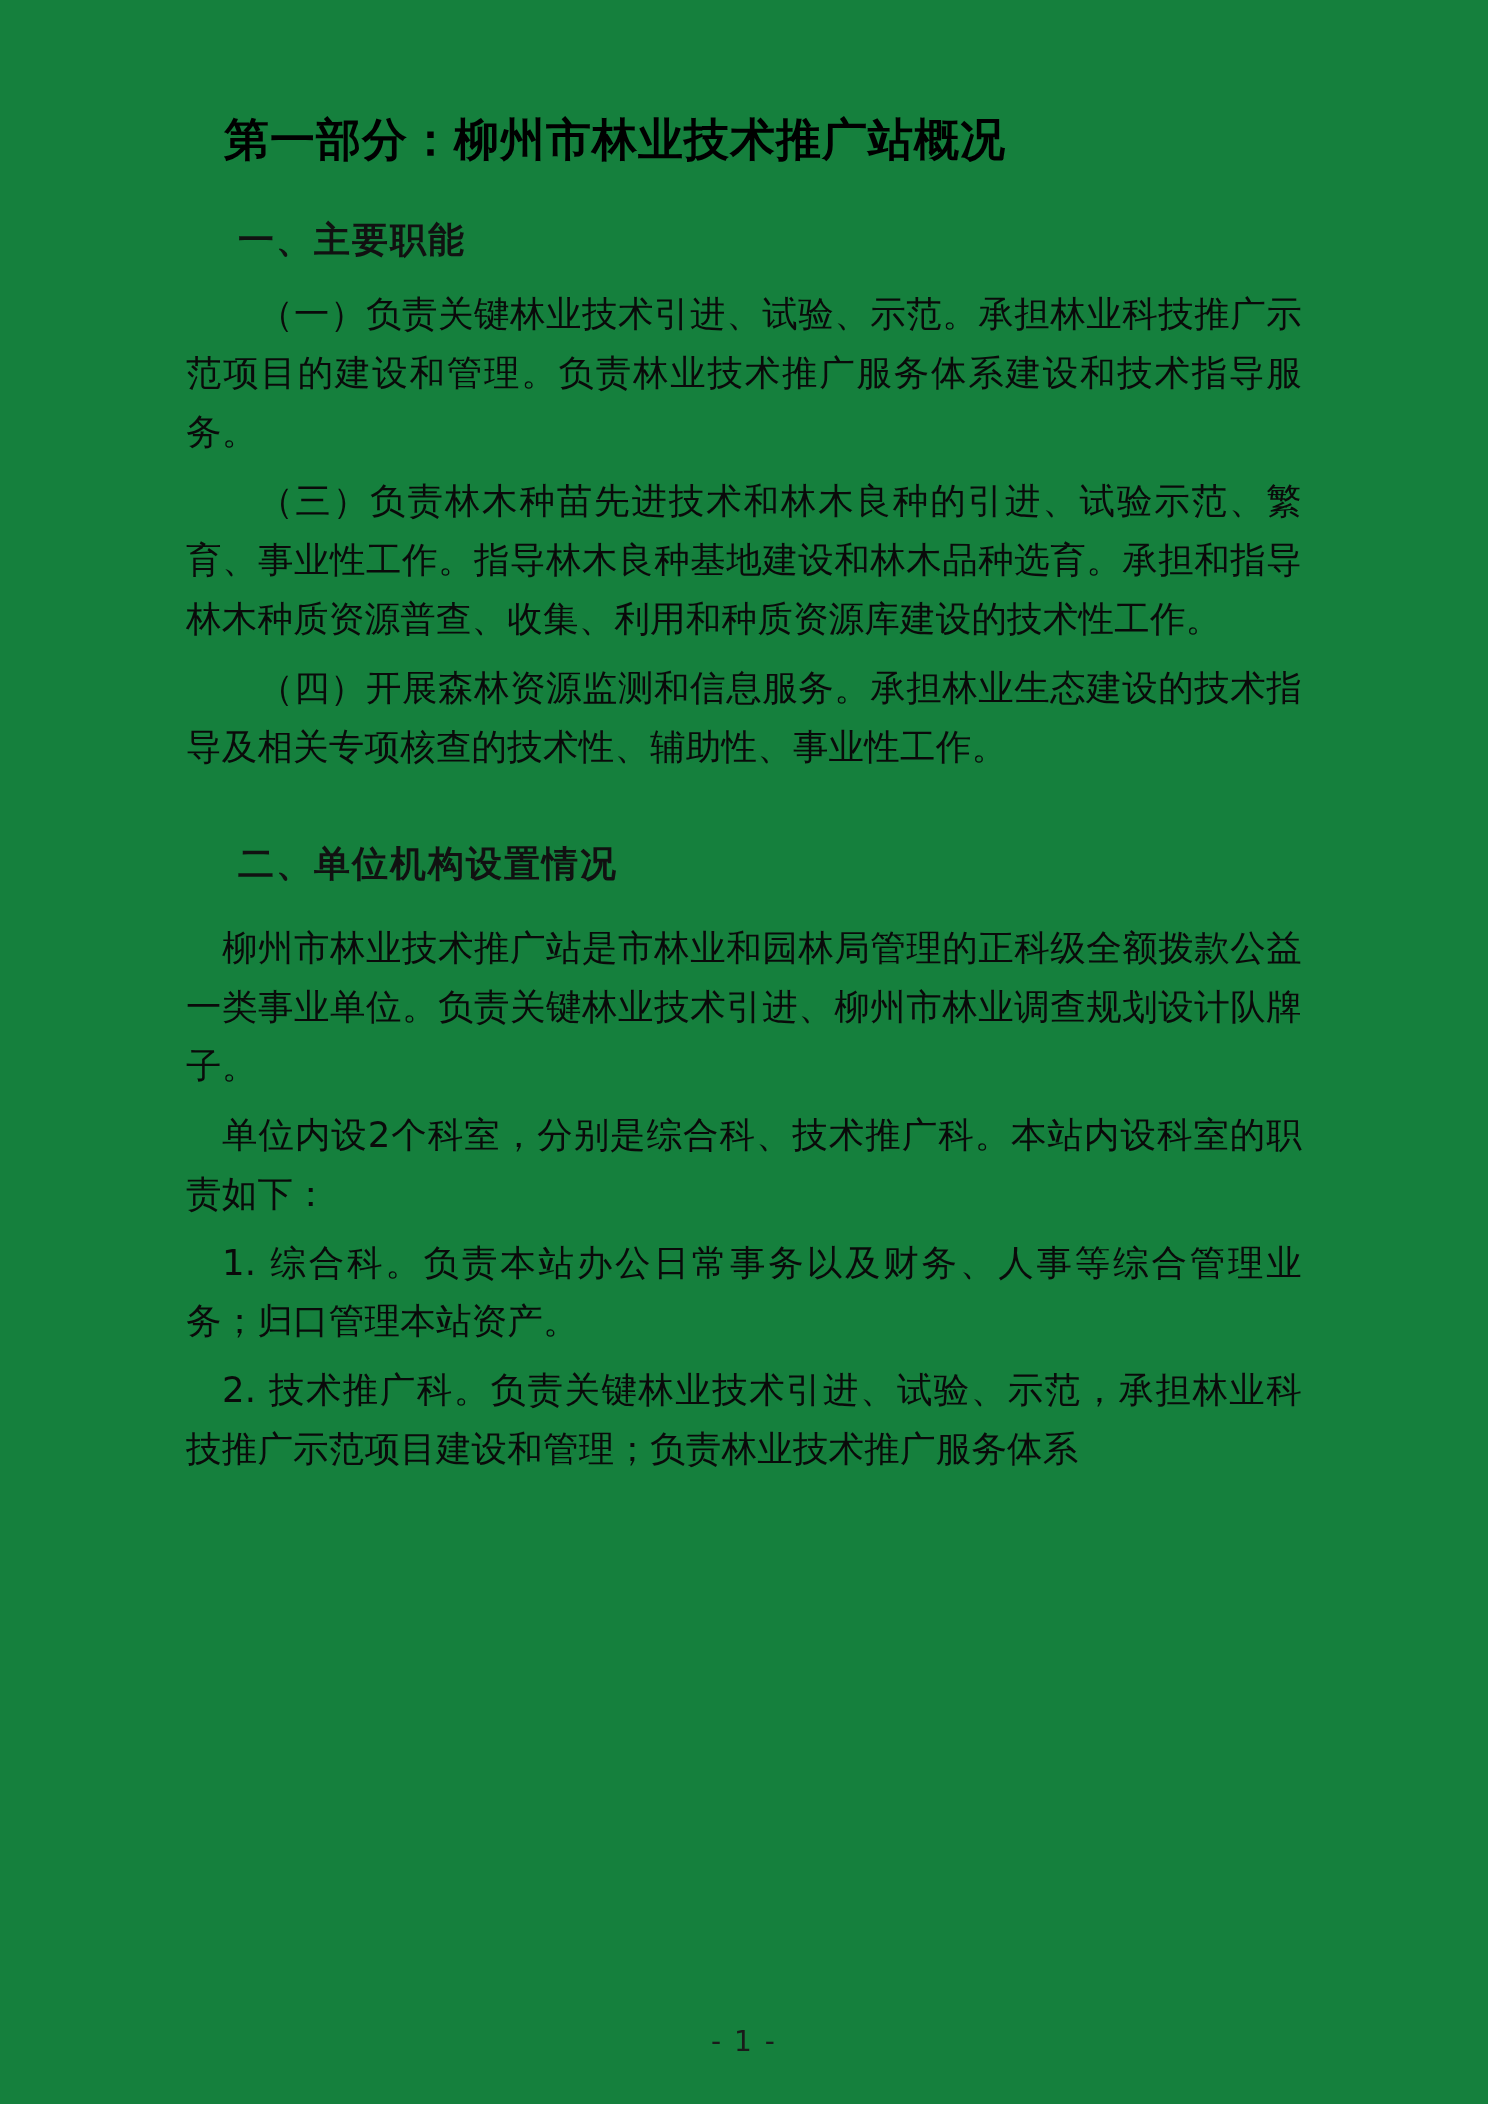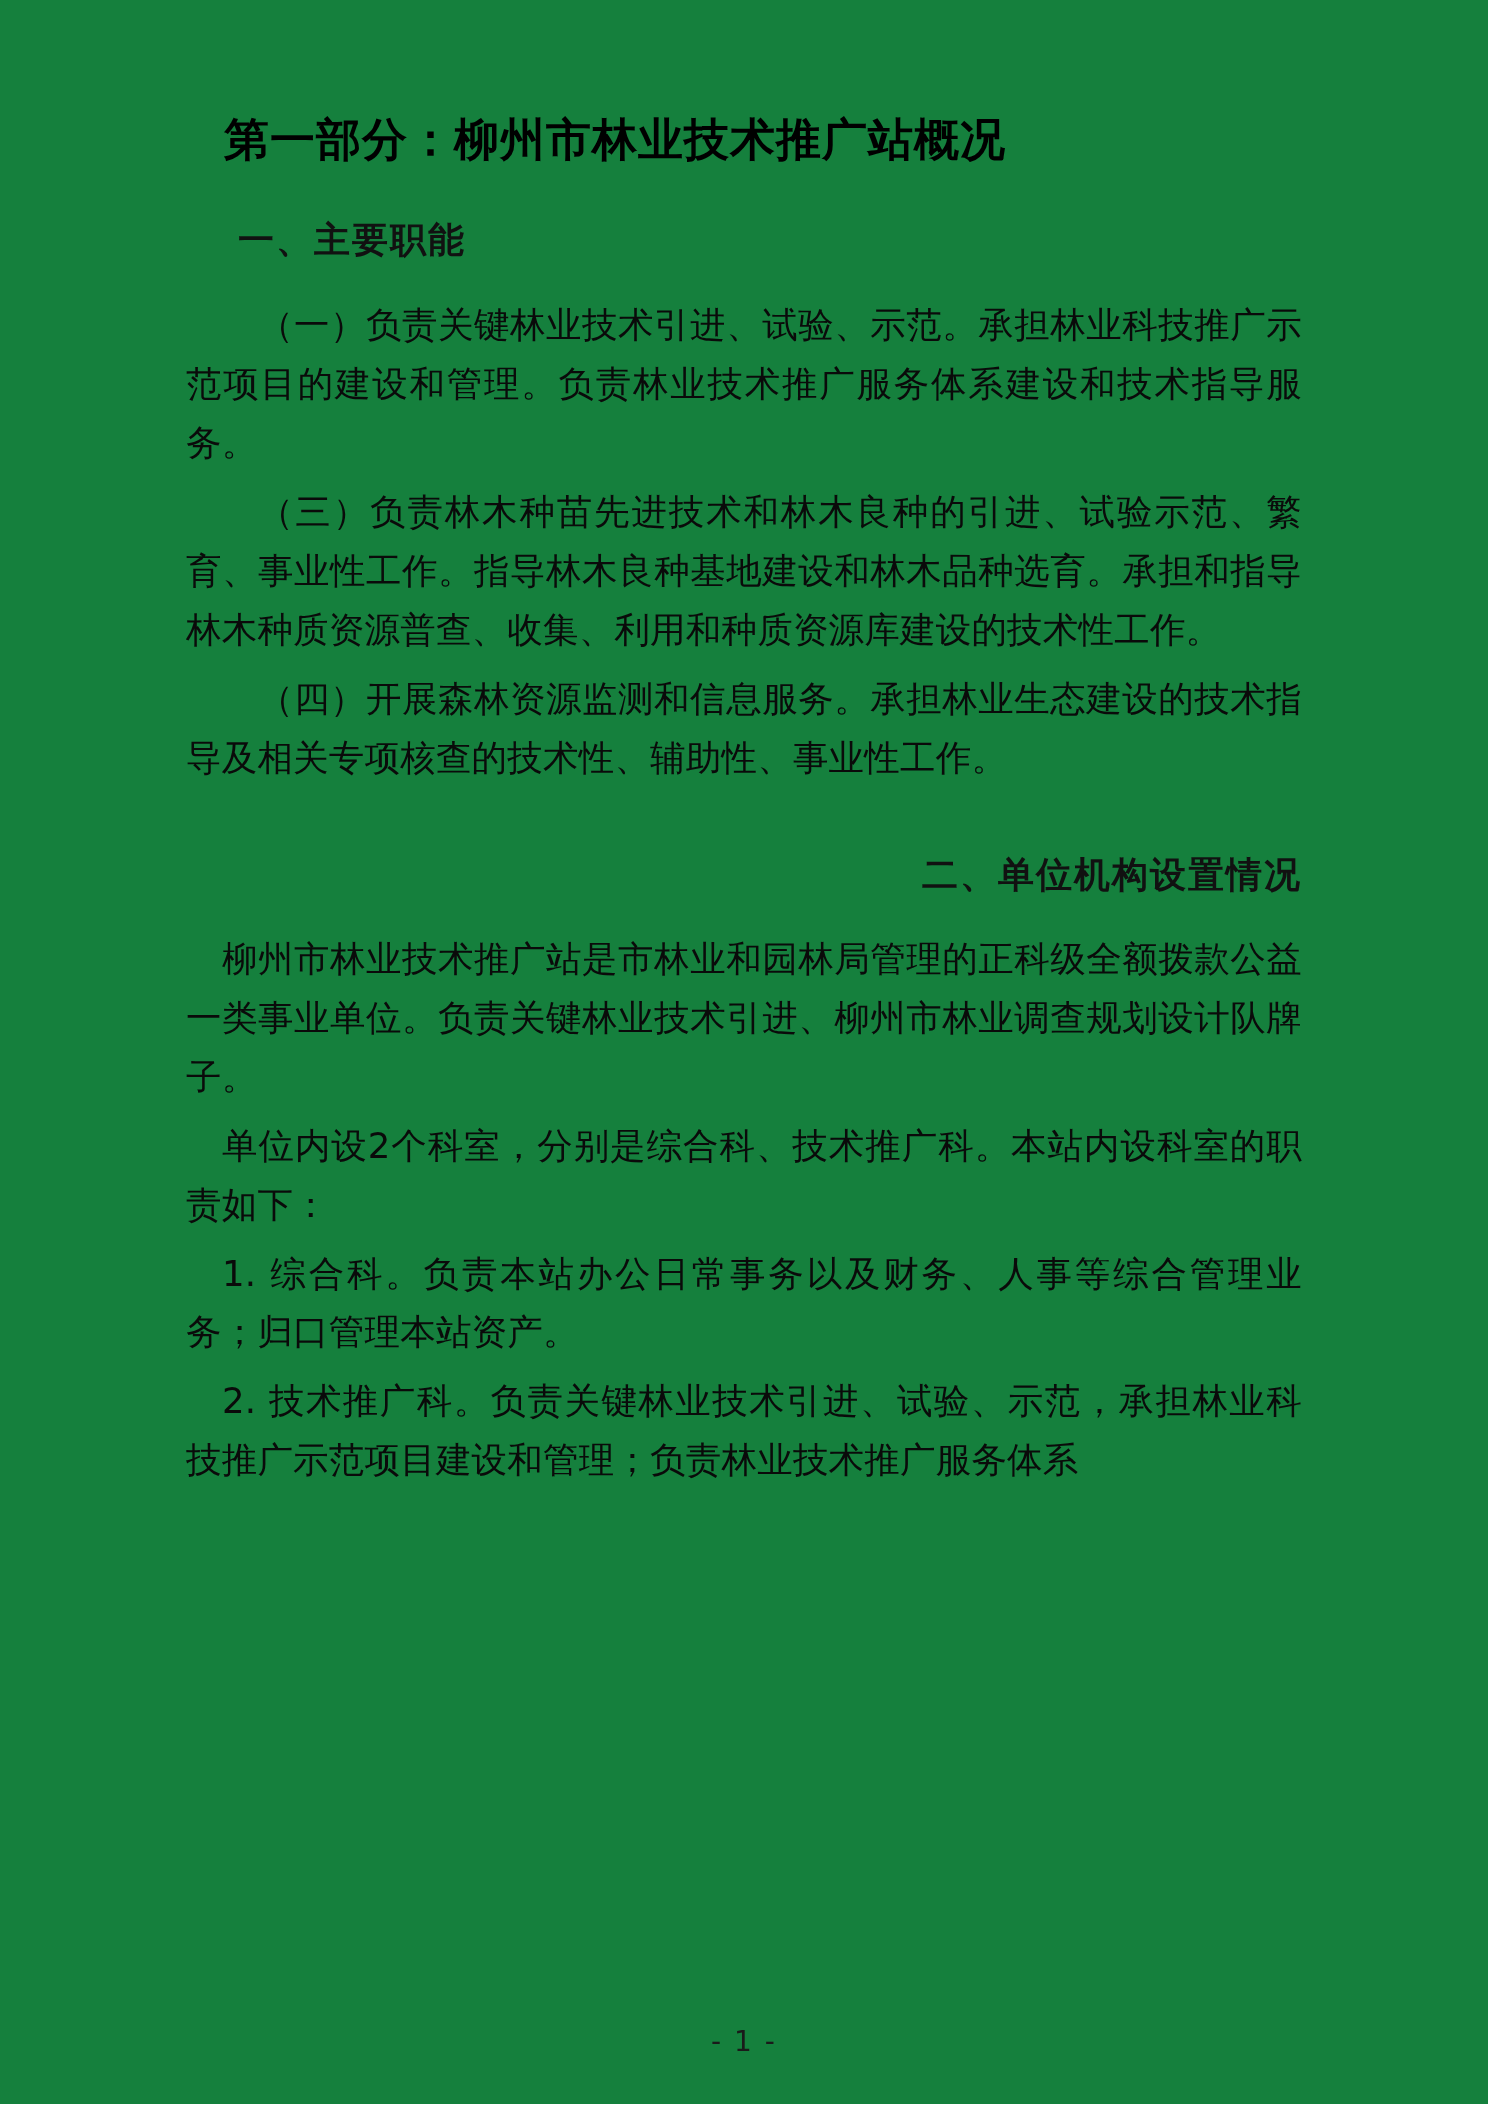--- a/index.html
+++ b/index.html
@@ -37,27 +37,26 @@
   .heading {
     font-size: 36px;
     font-weight: bold;
     color: #111111;
     margin: 44px 0 0 52px;
     letter-spacing: 2px;
     line-height: 1.4;
   }
   .heading.second {
     margin-top: 62px;
-    text-align: right;
   }
   .para {
     font-size: 35.5px;
     color: #0a0a0a;
     line-height: 1.66;
-    margin: 31px 0 0 0;
+    margin: 20px 0 0 0;
     text-align: justify;
     text-justify: inter-ideograph;
     letter-spacing: 0.2px;
   }
   .para.indent2 {
     text-indent: 72px;
   }
   .para.indent1 {
     text-indent: 36px;
   }

